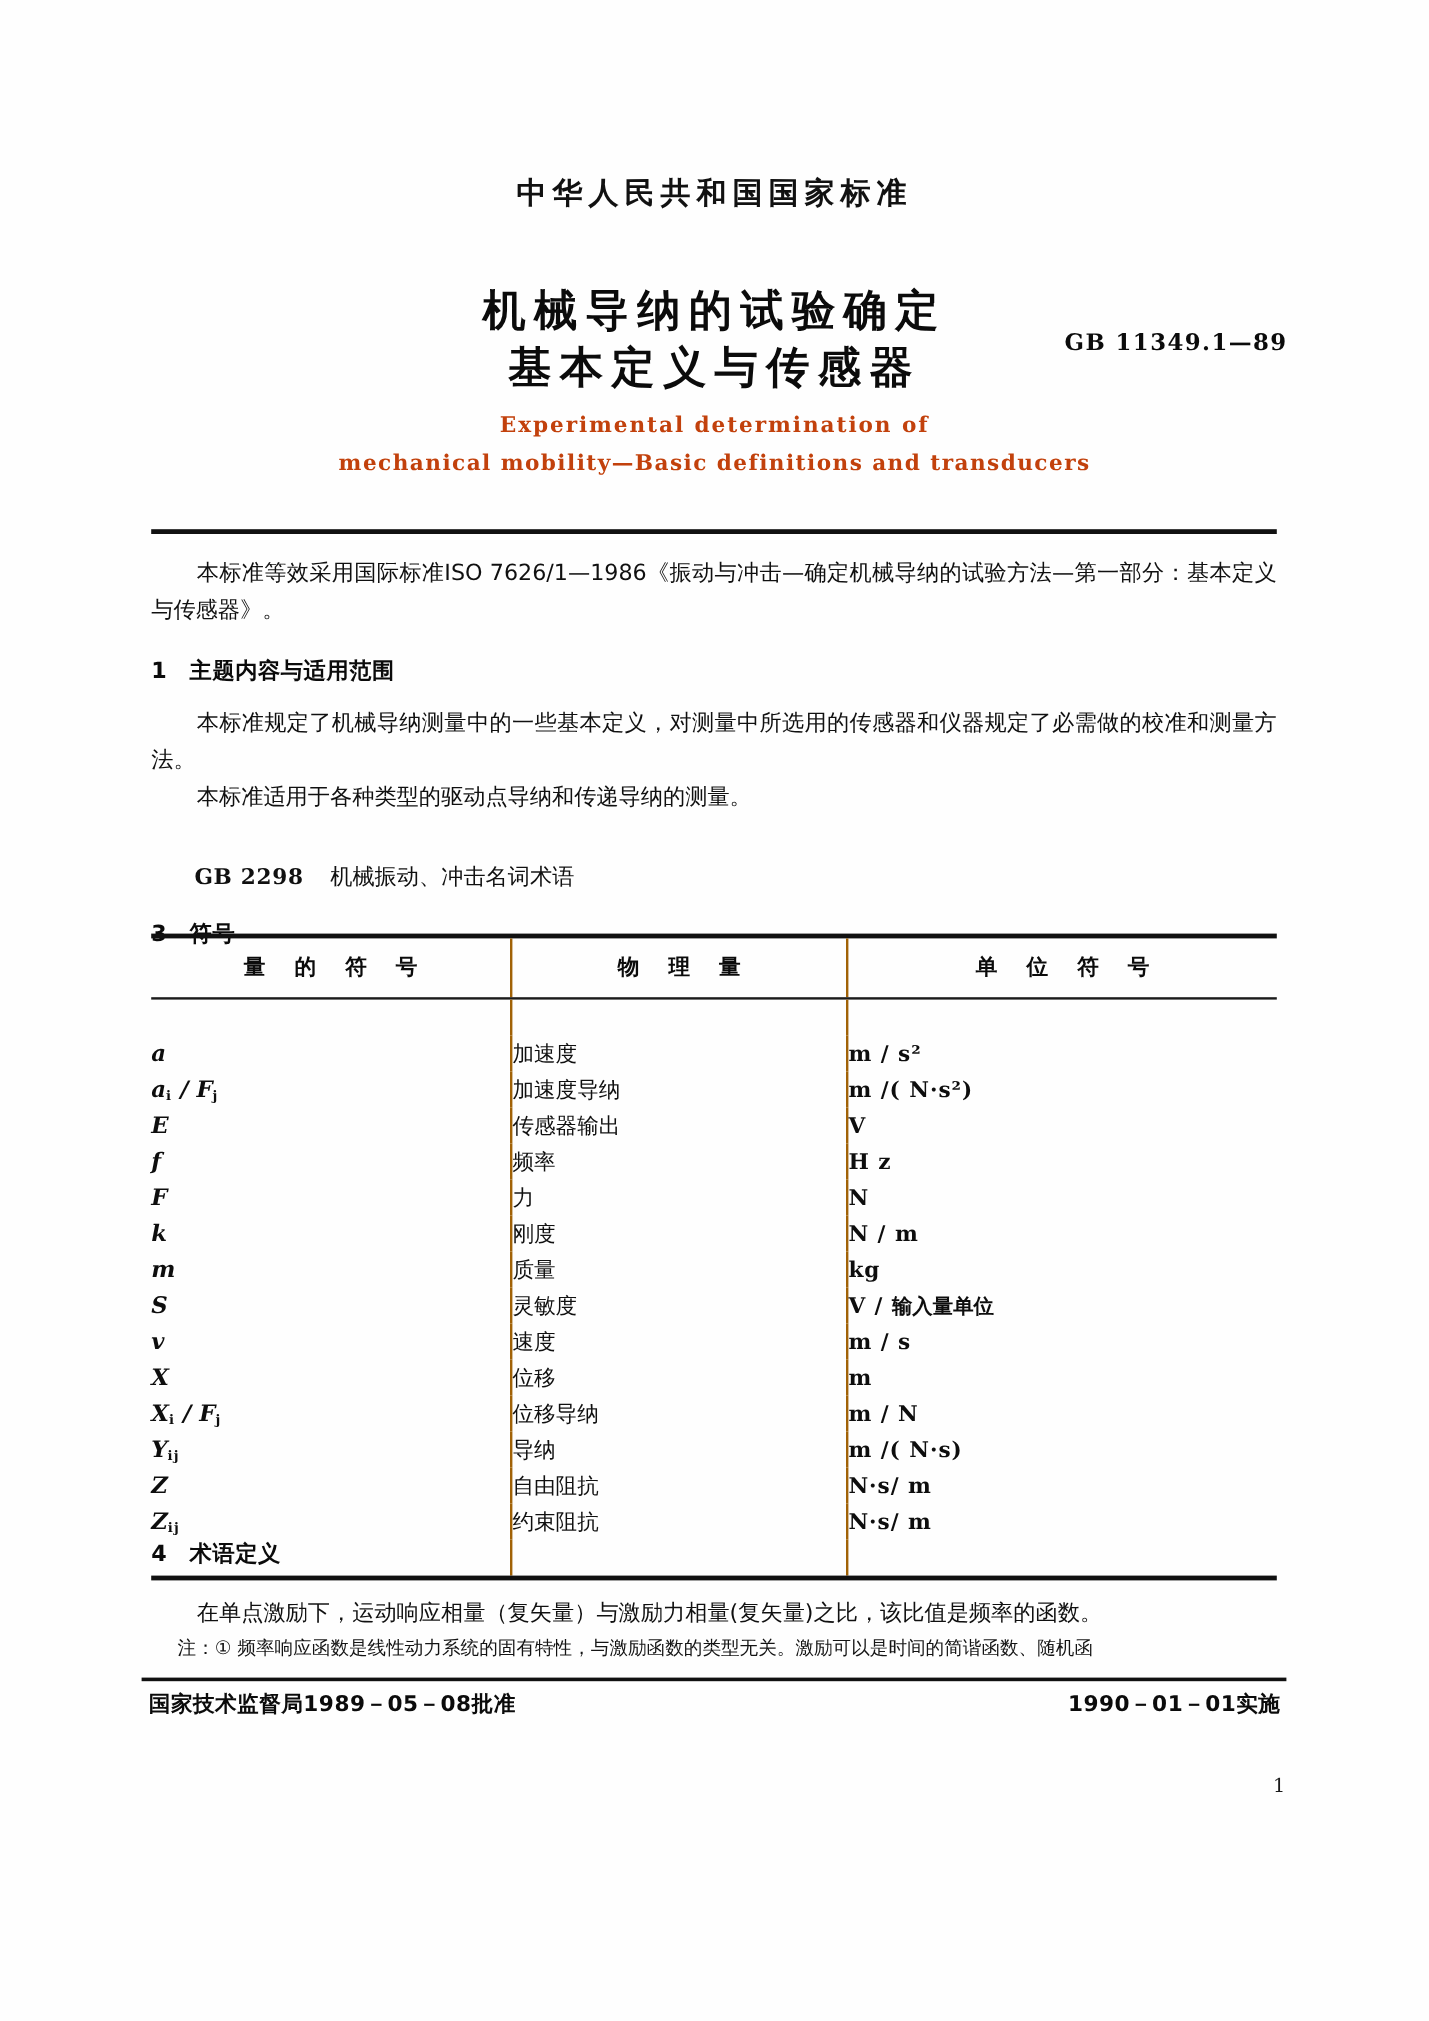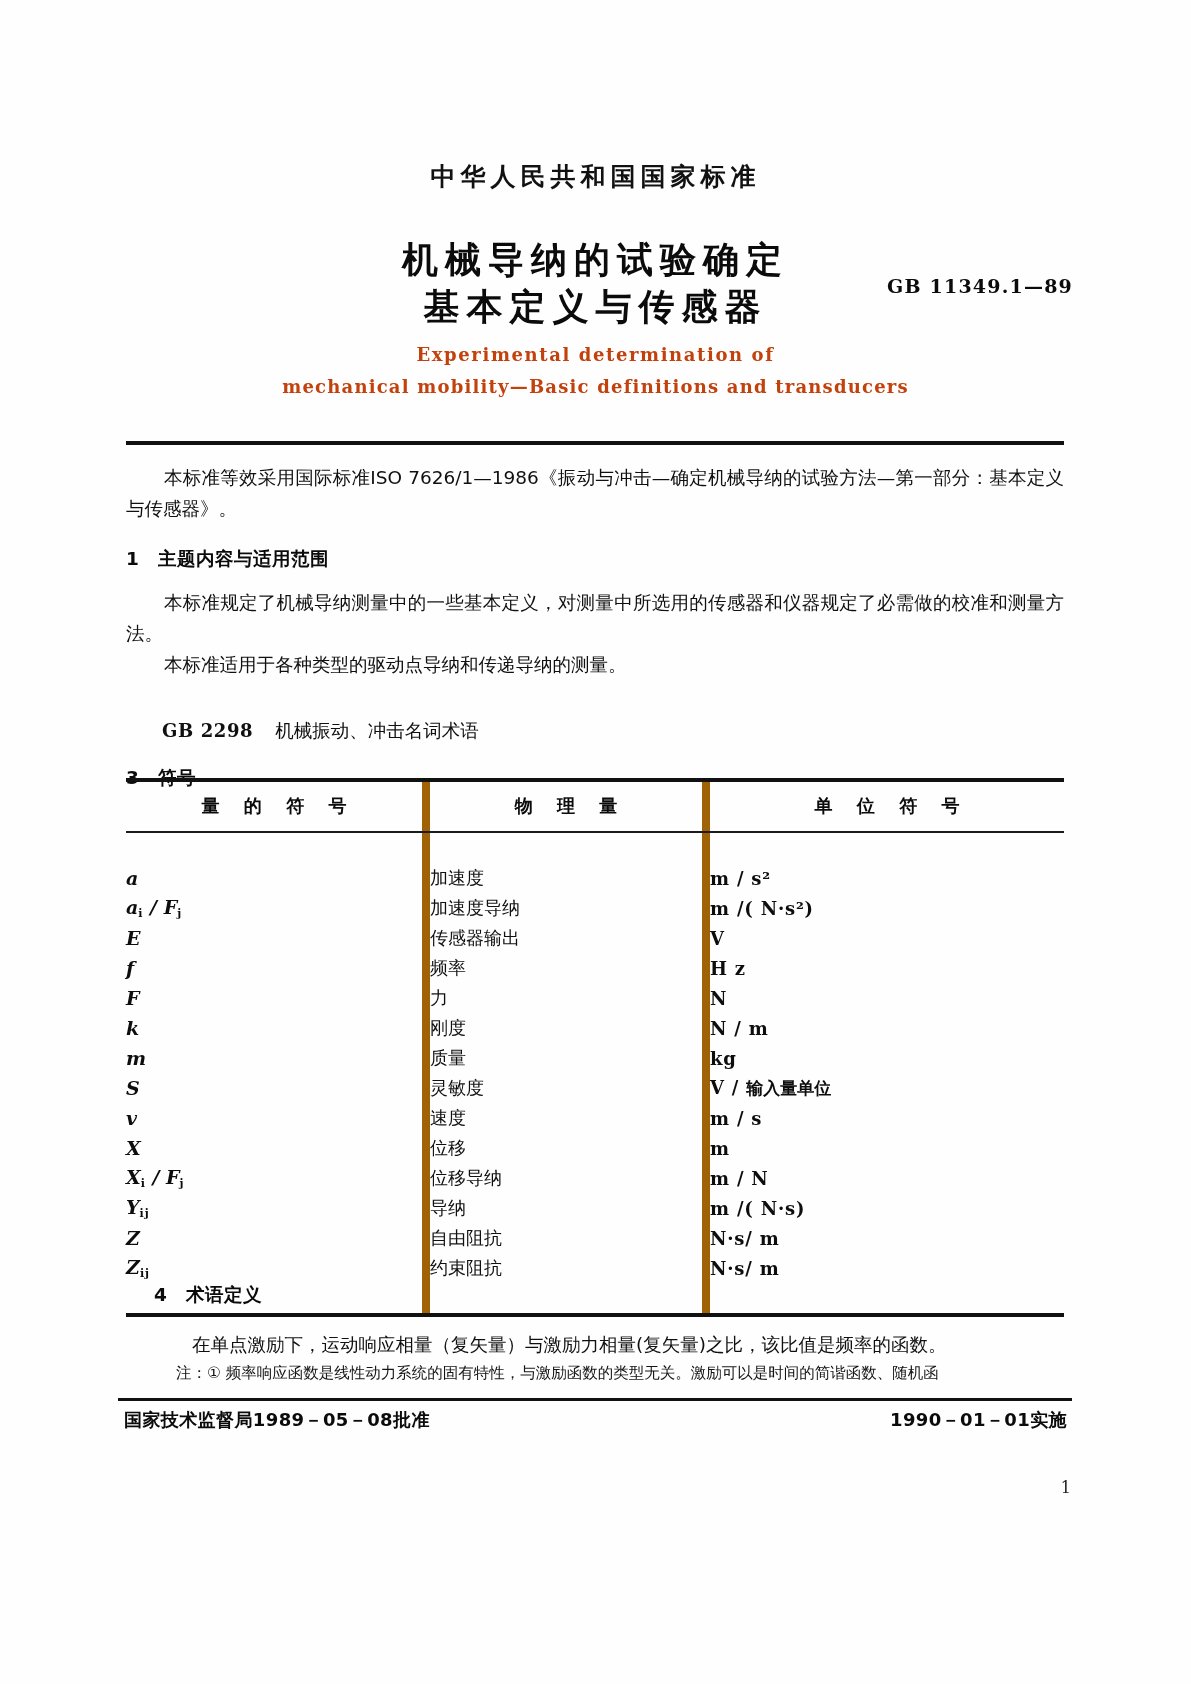--- a/index.html
+++ b/index.html
@@ -20,21 +20,21 @@
     left: 0; top: 0;
     width: 1191px;
     height: 1684px;
     background: #fefefe;
   }
 
   
   .gov-line {
     position: absolute;
     left: 0; right: 0;
-    top: 160px;
+    top: 144px;
     text-align: center;
     font-family: "DejaVu Sans", "Liberation Sans", sans-serif;
     font-weight: bold;
     font-size: 25px;
     letter-spacing: 5px;
     color: #111;
   }
   .title-area {
     position: absolute;
     left: 0; right: 0;
@@ -169,21 +169,21 @@
     text-align: center;
     color: #0b0b0b;
   }
   table.symbols td {
     padding: 0;
     vertical-align: middle;
     height: 30px;
   }
   table.symbols th.sep,
   table.symbols td.sep {
-    border-left: 8px solid #a16207;
+    border-left: 2px solid #a16207;
   }
   .cell-sym {
     font-family: "DejaVu Serif", "Liberation Serif", serif;
     font-style: italic;
     font-weight: bold;
     font-size: 19px;
     text-align: left;
     padding-left: 104px;
     color: #0d0d0d;
     white-space: nowrap;
@@ -219,21 +219,20 @@
     font-size: 17px;
     letter-spacing: 0;
   }
 
   
   .lower {
     position: absolute;
     left: 126px;
     top: 1282px;
     width: 938px;
-    margin-left: 28px;
   }
   .note-line {
     font-family: "DejaVu Sans", "Liberation Sans", sans-serif;
     font-size: 15.5px;
     line-height: 26px;
     color: #141414;
     text-indent: 22px;
   }
 
   

